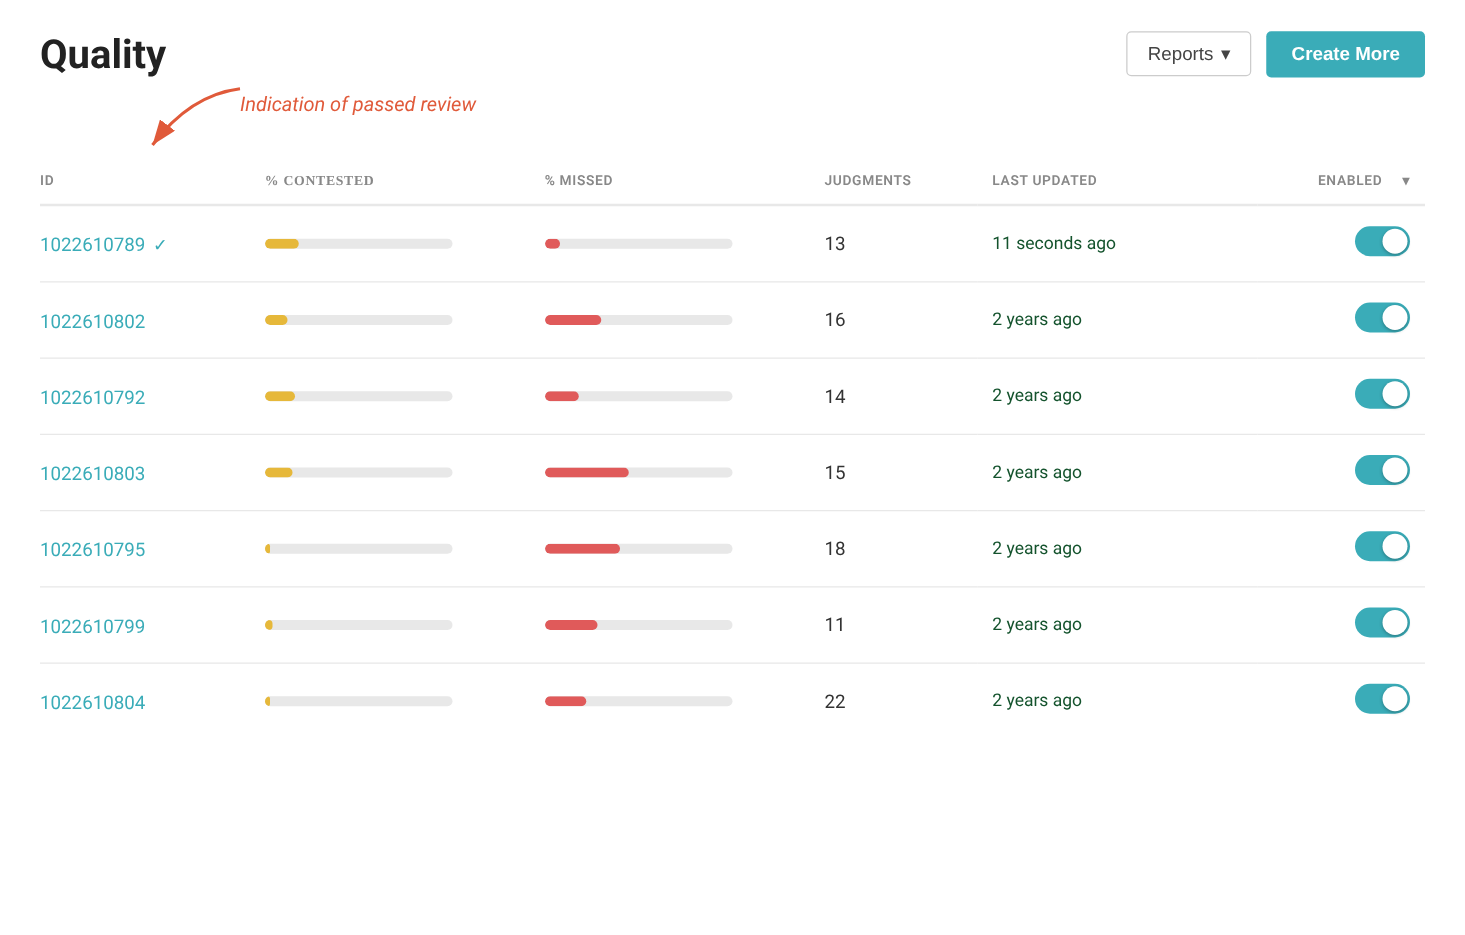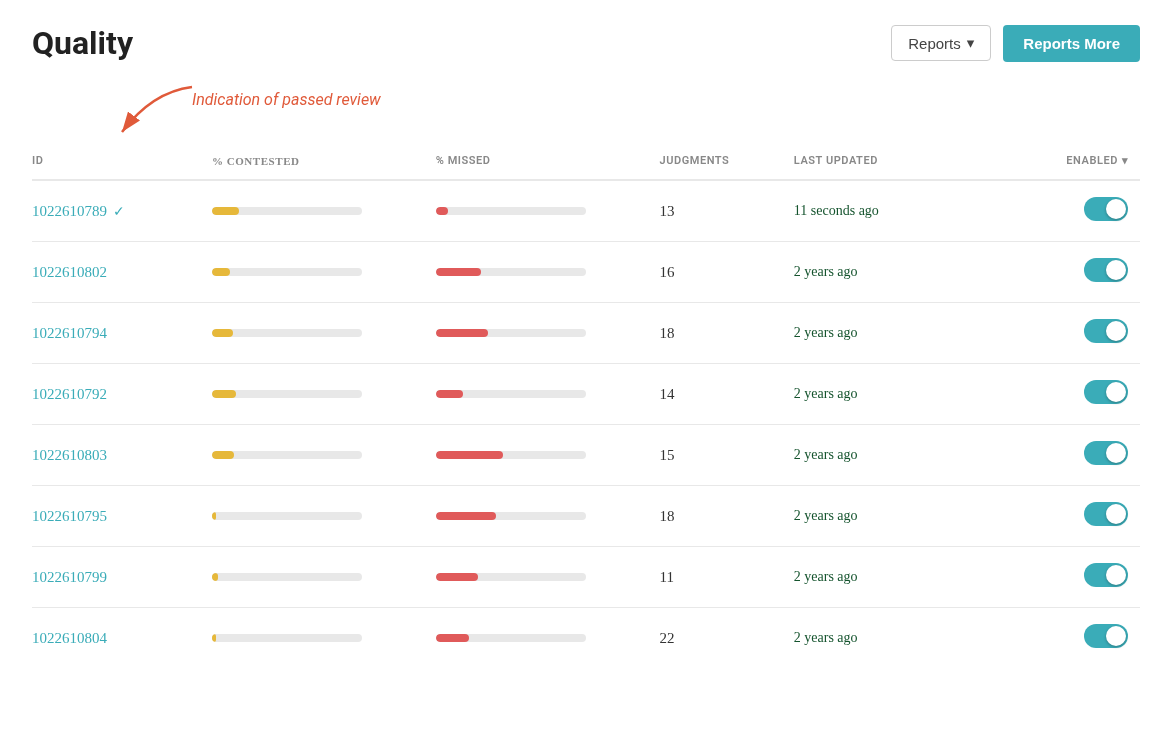--- a/index.html
+++ b/index.html
@@ -9,21 +9,21 @@
       color: #333;
       padding: 24px 32px;
       width: 1172px;
       min-height: 748px;
     }
 
     .header {
       display: flex;
       align-items: center;
       justify-content: space-between;
-      margin-bottom: 20px;
+      margin-bottom: 4px;
       gap: 12px;
     }
 
     .page-title {
       font-size: 32px;
       font-weight: 700;
       color: #222;
     }
 
     .header-actions {
@@ -99,21 +99,20 @@
 
     tbody tr {
       border-bottom: 1px solid #e8e8e8;
     }
 
     tbody tr:last-child { border-bottom: none; }
 
     td {
       padding: 16px 12px;
       vertical-align: middle;
-      font-family: Liberation Serif, serif;
     }
 
     td.col-id { padding-left: 0; }
 
     .row-id-link {
       color: #3aacb8;
       text-decoration: none;
       font-size: 15px;
     }
 
@@ -176,21 +175,21 @@
       border-radius: 50%;
       top: 2px;
       right: 2px;
       box-shadow: 0 1px 3px rgba(0,0,0,0.3);
     }
 
     .enabled-header-wrap {
       display: flex;
       align-items: center;
       justify-content: flex-end;
-      gap: 4px;
+      gap: 16px;
     }
 
     
     .arrow-svg {
       position: absolute;
       left: 60px;
       top: 0;
       width: 120px;
       height: 60px;
     }
@@ -198,21 +197,21 @@
 </head>
 <body>
 
 <div class="header">
   <h1 class="page-title">Quality</h1>
   <div class="header-actions">
     <button class="btn-reports">
       <span>Reports</span>
       <span>▾</span>
     </button>
-    <button class="btn-create">Reports More</button>
+    <button class="btn-create">Create More</button>
   </div>
 </div>
 
 <div class="annotation-area">
   <span class="annotation-text">Indication of passed review</span>
 
   <svg class="arrow-svg" viewBox="0 0 120 60" xmlns="http://www.w3.org/2000/svg">
     <defs>
       <marker id="arrowhead" markerWidth="8" markerHeight="6" refX="8" refY="3" orient="auto">
         <polygon points="0 0, 8 3, 0 6" fill="#e05a3a"></polygon>
@@ -265,36 +264,20 @@
         <td class="col-missed">
           <div class="bar-container">
             <div class="bar-fill bar-red" style="width: 30%;"></div>
           </div>
         </td>
         <td class="col-judgments">16</td>
         <td class="col-updated">2 years ago</td>
         <td class="col-enabled"><div class="toggle"></div></td>
       </tr>
       <tr>
-        <td class="col-id"><a class="row-id-link" href="#">1022610794</a></td>
-        <td class="col-contested">
-          <div class="bar-container">
-            <div class="bar-fill bar-yellow" style="width: 14%;"></div>
-          </div>
-        </td>
-        <td class="col-missed">
-          <div class="bar-container">
-            <div class="bar-fill bar-red" style="width: 35%;"></div>
-          </div>
-        </td>
-        <td class="col-judgments">18</td>
-        <td class="col-updated">2 years ago</td>
-        <td class="col-enabled"><div class="toggle"></div></td>
-      </tr>
-      <tr>
         <td class="col-id"><a class="row-id-link" href="#">1022610792</a></td>
         <td class="col-contested">
           <div class="bar-container">
             <div class="bar-fill bar-yellow" style="width: 16%;"></div>
           </div>
         </td>
         <td class="col-missed">
           <div class="bar-container">
             <div class="bar-fill bar-red" style="width: 18%;"></div>
           </div>

